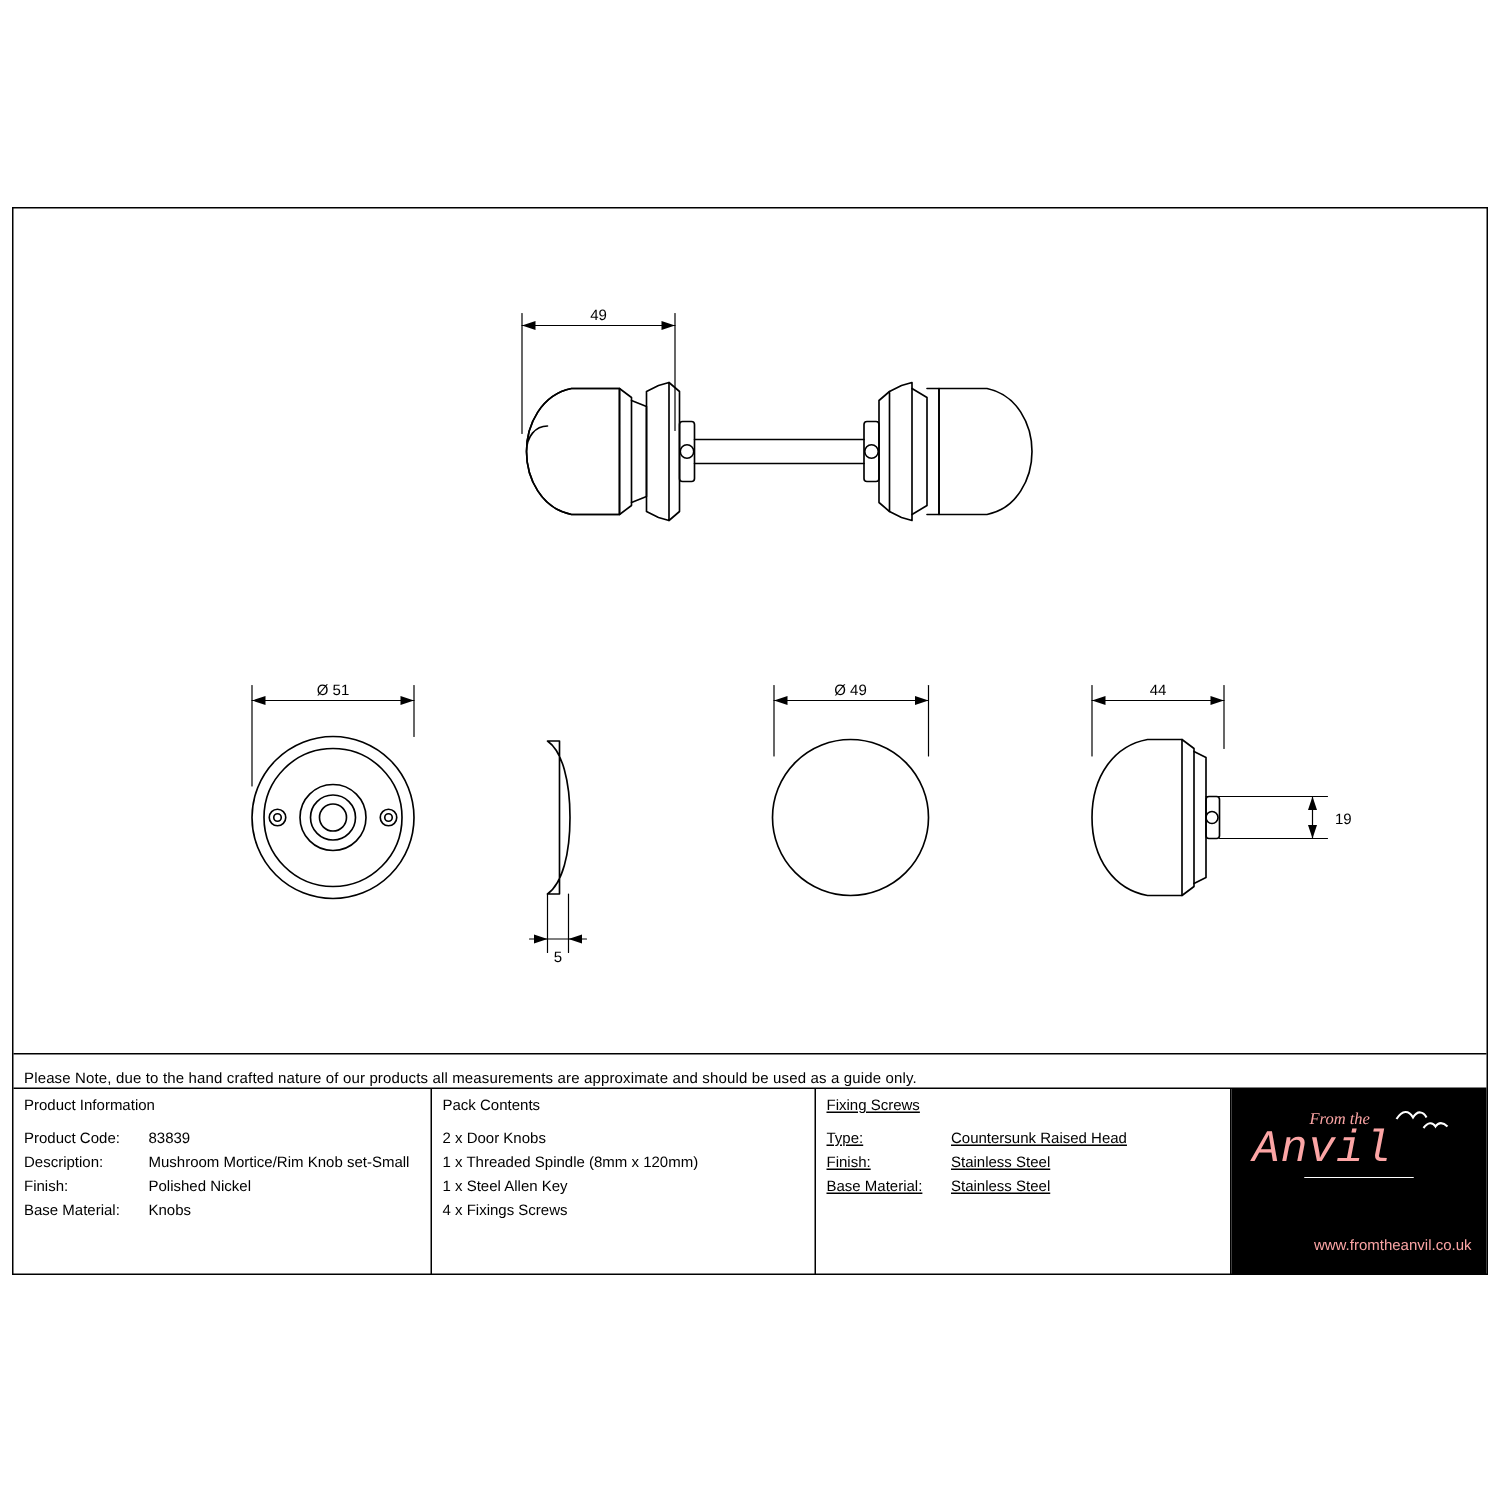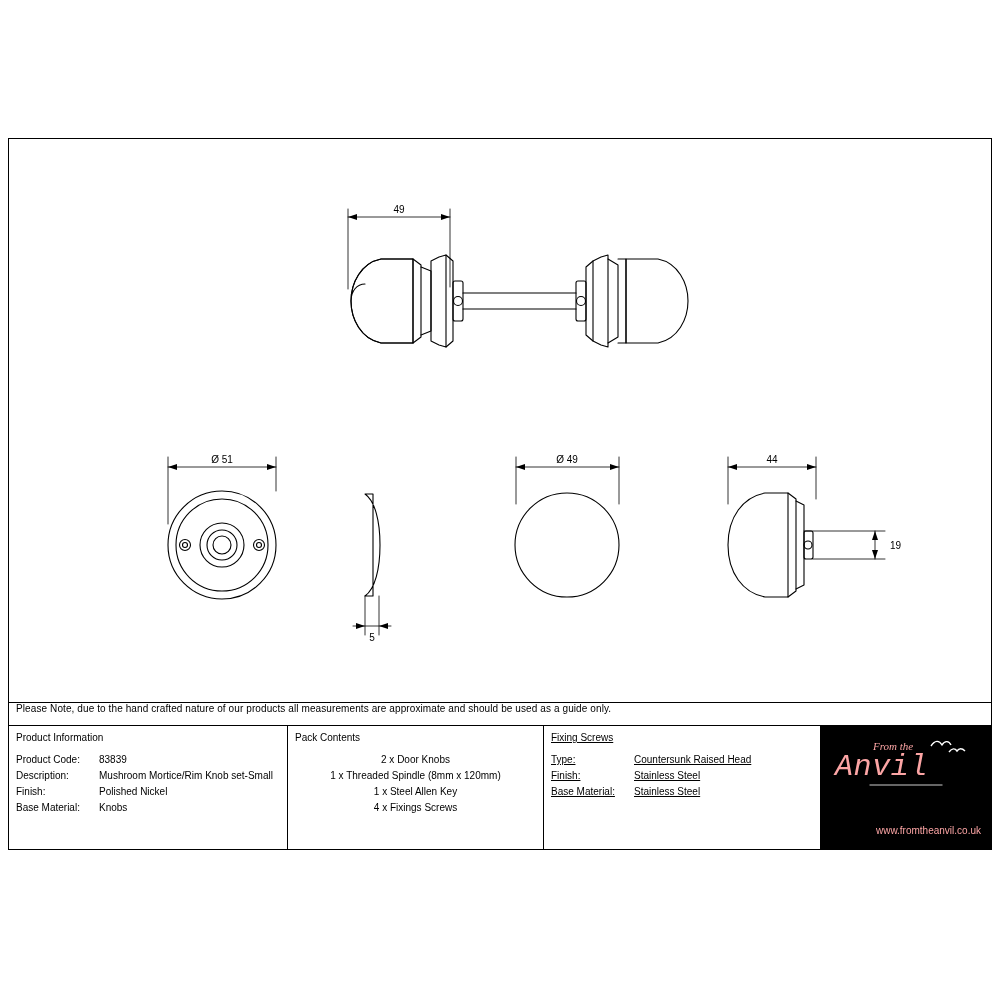--- a/index.html
+++ b/index.html
@@ -36,21 +36,21 @@
   .note-row {
     position: absolute;
     left: 0;
     top: 563px;
     width: 982px;
     height: 24px;
     border-top: 1px solid #000;
     border-bottom: 1px solid #000;
     box-sizing: border-box;
     display: flex;
-    align-items: flex-start;
+    align-items: flex-end;
   }
   .note-text {
     font-size: 10px;
     padding-left: 7px;
     letter-spacing: 0.01em;
   }
 
   .info-row {
     position: absolute;
     left: 0;
@@ -85,21 +85,20 @@
   .kv {
     display: flex;
     font-size: 10px;
     line-height: 16px;
   }
   .kv .k { width: 83px; flex: none; }
   .kv .v { flex: 1; }
   .pack-line {
     font-size: 10px;
     line-height: 16px;
-    text-align: center;
   }
   .fixing .kv .k { width: 83px; }
 
   .logo-inner {
     width: 100%;
     height: 100%;
     position: relative;
     color: #fca5a5;
   }
   .logo-from {

